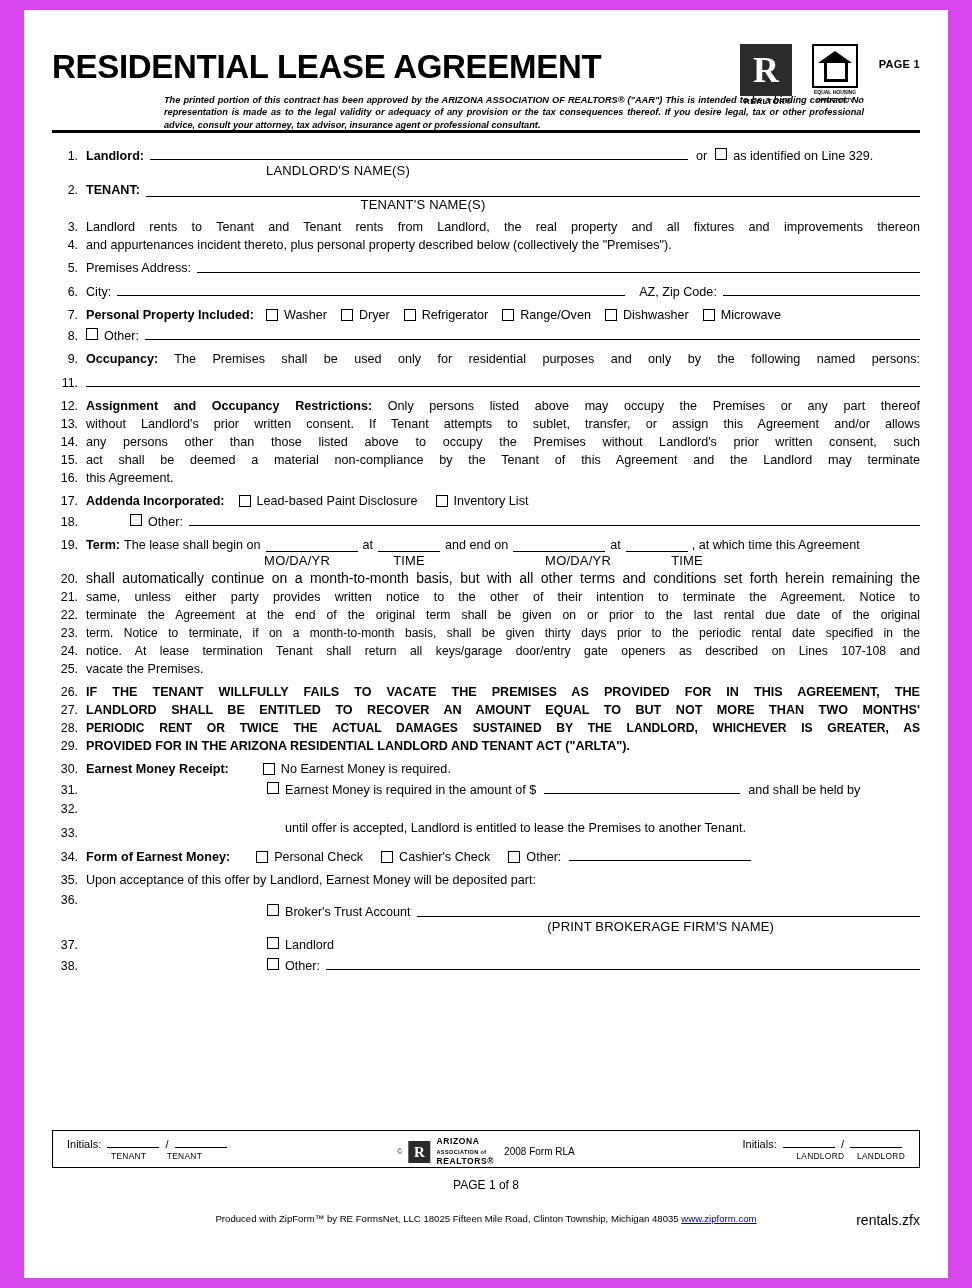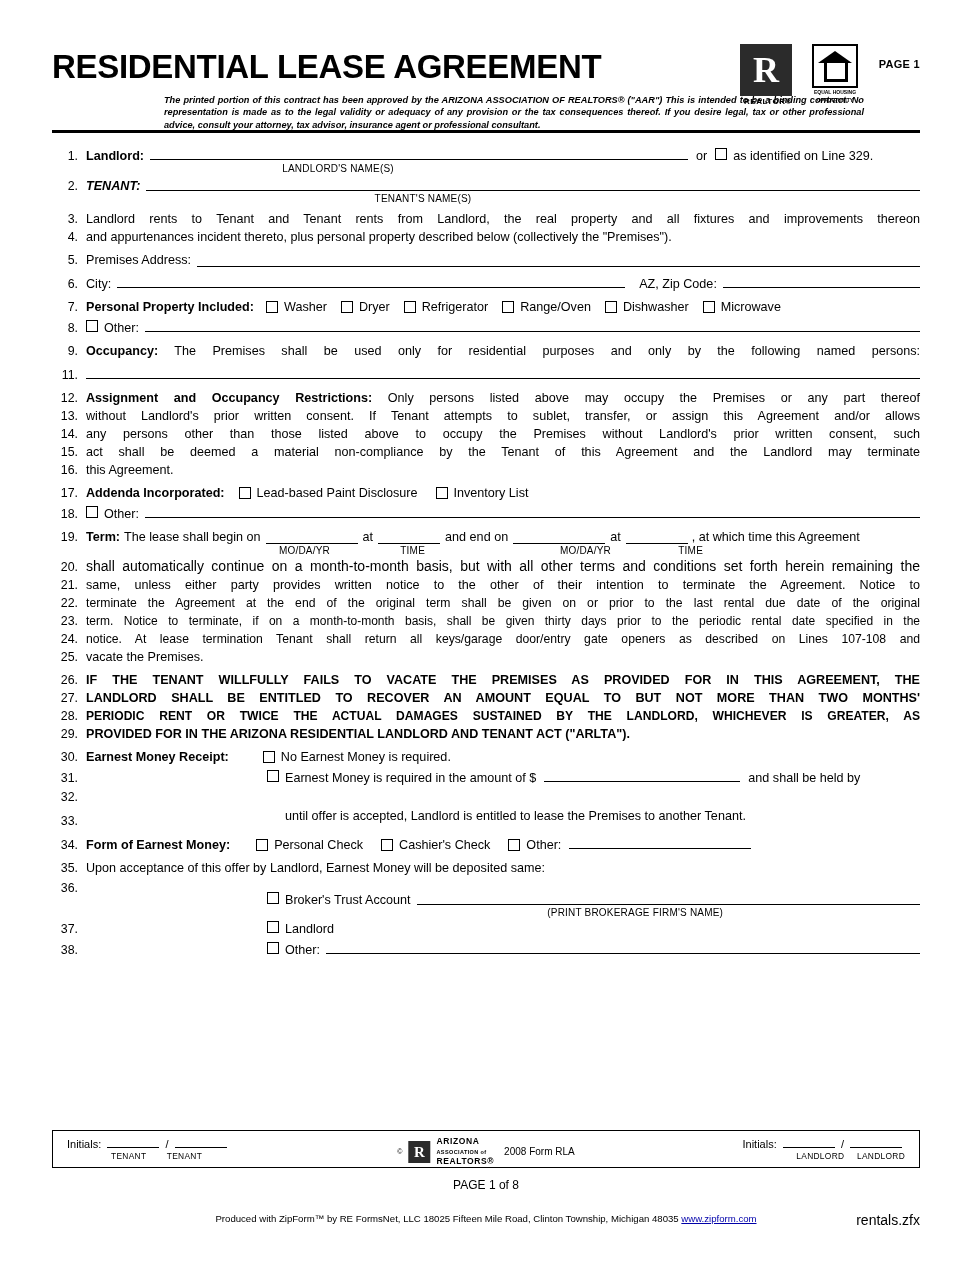--- a/index.html
+++ b/index.html
@@ -7,21 +7,21 @@
     padding: 0;
     background: #d8d8d8;
   }
   body {
     font-family: "Liberation Sans", sans-serif;
   }
   .page {
     position: relative;
     width: 972px;
     height: 1288px;
-    background: #ffffff;
+    background: #d946ef;
     margin: 0 auto;
     overflow: hidden;
   }
   .sheet {
     position: absolute;
     left: 24px;
     top: 10px;
     width: 924px;
     height: 1268px;
     background: #fff;
@@ -183,21 +183,21 @@
     vertical-align: baseline;
   }
   .fill-rest {
     display: inline-block;
     border-bottom: 1px solid #000;
     height: 12px;
     flex: 1;
     margin-left: 6px;
   }
   .cap {
-    font-size: 10px;
+    font-size: 13px;
     letter-spacing: 0.2px;
     text-align: center;
   }
   .cap-row {
     display: flex;
     margin-top: -3px;
     margin-bottom: 2px;
   }
   .cb {
     display: inline-block;
@@ -339,21 +339,21 @@
           <span>as identified on Line 329.</span>
         </div>
       </div>
       <div class="cap-row">
         <div style="width:26px;"></div>
         <div class="cap" style="width:520px;">LANDLORD'S NAME(S)</div>
       </div>
 
       <div class="ln" style="margin-top:4px;">
         <div class="num">2.</div>
-        <div class="txt" style="display:flex; align-items:flex-start;font-style:italic;">
+        <div class="txt" style="display:flex; align-items:center;">
           <span class="b">TENANT:</span>
           <span class="fill-rest"></span>
         </div>
       </div>
       <div class="cap-row">
         <div style="width:26px;"></div>
         <div class="cap" style="width:690px;">TENANT'S NAME(S)</div>
       </div>
 
       <div class="smallspace"></div>
@@ -364,21 +364,21 @@
       </div>
       <div class="ln">
         <div class="num">4.</div>
         <div class="txt">and appurtenances incident thereto, plus personal property described below (collectively the "Premises").</div>
       </div>
 
       <div class="smallspace"></div>
 
       <div class="ln">
         <div class="num">5.</div>
-        <div class="txt" style="display:flex; align-items:center;">
+        <div class="txt" style="display:flex; align-items:flex-start;">
           <span>Premises Address:</span>
           <span class="fill-rest"></span>
         </div>
       </div>
 
       <div class="smallspace"></div>
 
       <div class="ln">
         <div class="num">6.</div>
         <div class="txt" style="display:flex; align-items:baseline;">
@@ -461,21 +461,21 @@
 
       <div class="ln">
         <div class="num">17.</div>
         <div class="txt" style="display:flex; align-items:baseline; white-space:nowrap;">
           <span class="b">Addenda Incorporated:</span>
           <span style="margin-left:14px;"><span class="cb"></span><span>Lead-based Paint Disclosure</span></span>
           <span style="margin-left:18px;"><span class="cb"></span><span>Inventory List</span></span>
         </div>
       </div>
 
-      <div class="ln" style="margin-top:3px;">
+      <div class="ln" style="margin-top:3px;gap:44px;">
         <div class="num">18.</div>
         <div class="txt" style="display:flex; align-items:baseline;">
           <span class="cb"></span>
           <span>Other:</span>
           <span class="fill-rest"></span>
         </div>
       </div>
 
       <div class="smallspace"></div>
 
@@ -594,21 +594,21 @@
           <span style="margin-left:18px;"><span class="cb"></span><span>Cashier's Check</span></span>
           <span style="margin-left:18px;"><span class="cb"></span><span>Other:</span></span>
           <span class="fill" style="width:182px; margin-left:8px;"></span>
         </div>
       </div>
 
       <div class="smallspace"></div>
 
       <div class="ln">
         <div class="num">35.</div>
-        <div class="txt">Upon acceptance of this offer by Landlord, Earnest Money will be deposited same:</div>
+        <div class="txt">Upon acceptance of this offer by Landlord, Earnest Money will be deposited part:</div>
       </div>
 
       <div class="ln" style="margin-top:3px;">
         <div class="num">36.</div>
         <div class="txt" style="display:flex; align-items:flex-start;">
           <span style="display:inline-block; width:181px;"></span>
           <span class="cb"></span>
           <span>Broker's Trust Account</span>
           <span class="fill-rest"></span>
         </div>

